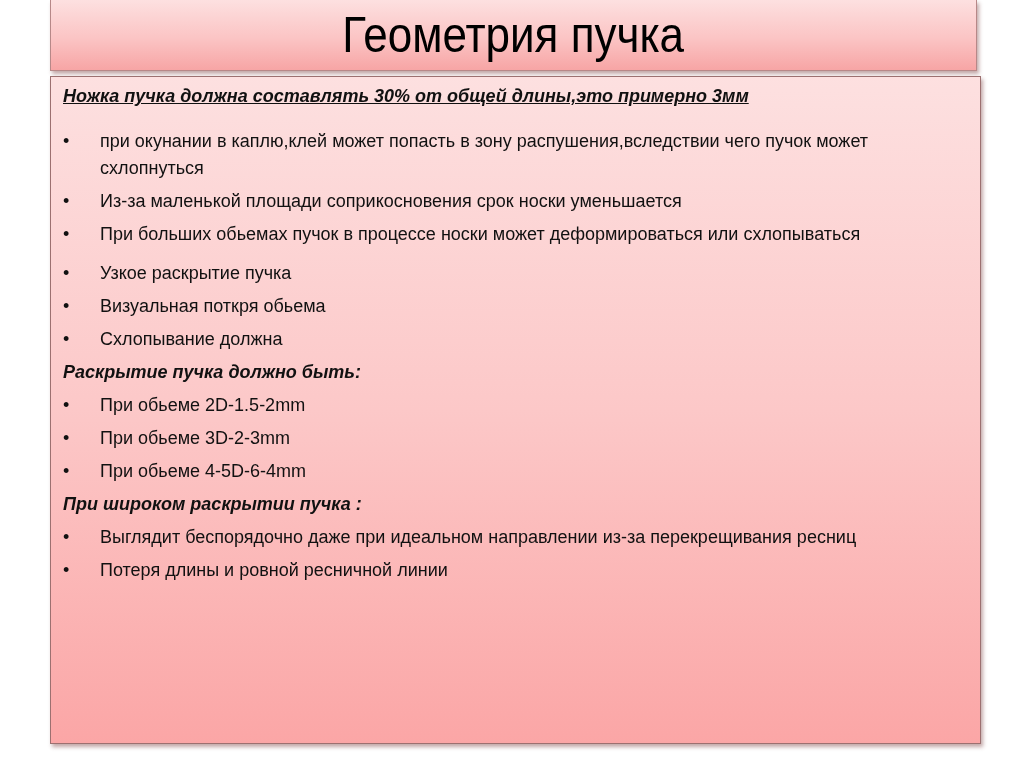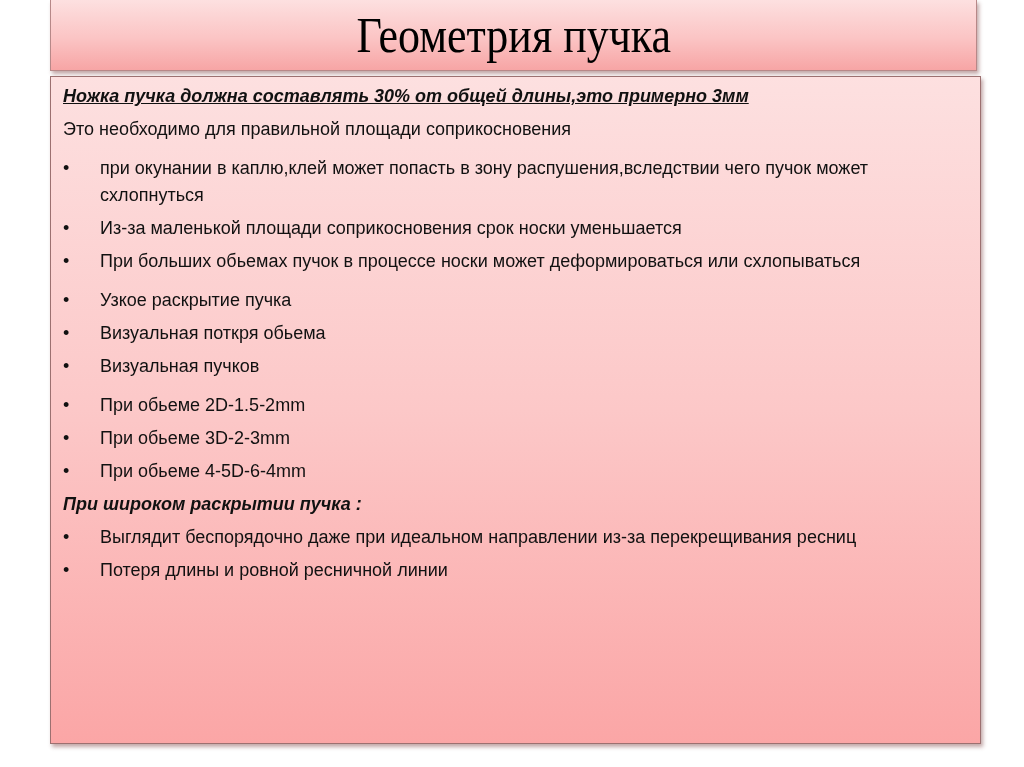--- a/index.html
+++ b/index.html
@@ -2,21 +2,21 @@
 <html><head>
 <meta charset="utf-8">
 <style>
   html, body { margin:0; padding:0; }
   body { width:1024px; height:767px; background:#ffffff; position:relative; overflow:hidden;
          font-family:"Liberation Sans", "DejaVu Sans", sans-serif; color:#111; }
   .title-box { position:absolute; left:50px; top:0; width:925px; height:70px;
     background:linear-gradient(to bottom, #fde0e0 0%, #fbc4c4 55%, #f7a5a5 100%);
     border:1px solid #b78888; border-top:none;
     box-shadow:2px 3px 4px rgba(120,60,60,0.45);
-    display:flex; align-items:center; justify-content:center;font-family:Liberation Serif, serif; }
+    display:flex; align-items:center; justify-content:center; }
   .title { font-size:50px; font-weight:normal; letter-spacing:0px; color:#000;
     transform:scaleX(0.88); }
   .content-box { position:absolute; left:50px; top:76px; width:931px; height:668px;
     background:linear-gradient(to bottom, #fde0e0 0%, #fcc8c8 50%, #fba6a6 100%);
     border:1px solid #9c7070;
     box-shadow:2px 3px 4px rgba(120,60,60,0.45);
     box-sizing:border-box; padding:6px 12px 0 12px; }
   .line { font-size:18px; line-height:27px; min-height:27px; }
   .hdr { font-weight:bold; font-style:italic; }
   .u { text-decoration:underline; }
@@ -29,21 +29,20 @@
 </head>
 <body>
 
 <div class="title-box">
   <div class="title">Геометрия пучка</div>
 </div>
 
 <div class="content-box">
   <div class="line hdr u">Ножка пучка должна составлять 30% от общей длины,это примерно 3мм</div>
   <div class="gap"></div>
-  <div class="line">Это необходимо для правильной площади соприкосновения</div>
   <div class="gap"></div>
   <div class="gap"></div>
   <div class="bullet">
     <span class="dot">•</span>
     <span class="txt"> при окунании в каплю,клей может попасть в зону распушения,вследствии чего пучок может схлопнуться</span>
   </div>
   <div class="gap"></div>
   <div class="bullet">
     <span class="dot">•</span>
     <span class="txt">Из-за маленькой площади соприкосновения срок носки уменьшается</span>
@@ -60,23 +59,24 @@
     <span class="txt">Узкое раскрытие пучка</span>
   </div>
   <div class="gap"></div>
   <div class="bullet">
     <span class="dot">•</span>
     <span class="txt">Визуальная поткря обьема</span>
   </div>
   <div class="gap"></div>
   <div class="bullet">
     <span class="dot">•</span>
-    <span class="txt">Визуальная пучков</span>
+    <span class="txt">Схлопывание должна</span>
   </div>
   <div class="gap"></div>
+  <div class="line hdr">Раскрытие пучка должно быть:</div>
   <div class="gap"></div>
   <div class="bullet">
     <span class="dot">•</span>
     <span class="txt">При обьеме 2D-1.5-2mm</span>
   </div>
   <div class="gap"></div>
   <div class="bullet">
     <span class="dot">•</span>
     <span class="txt">При обьеме 3D-2-3mm</span>
   </div>

